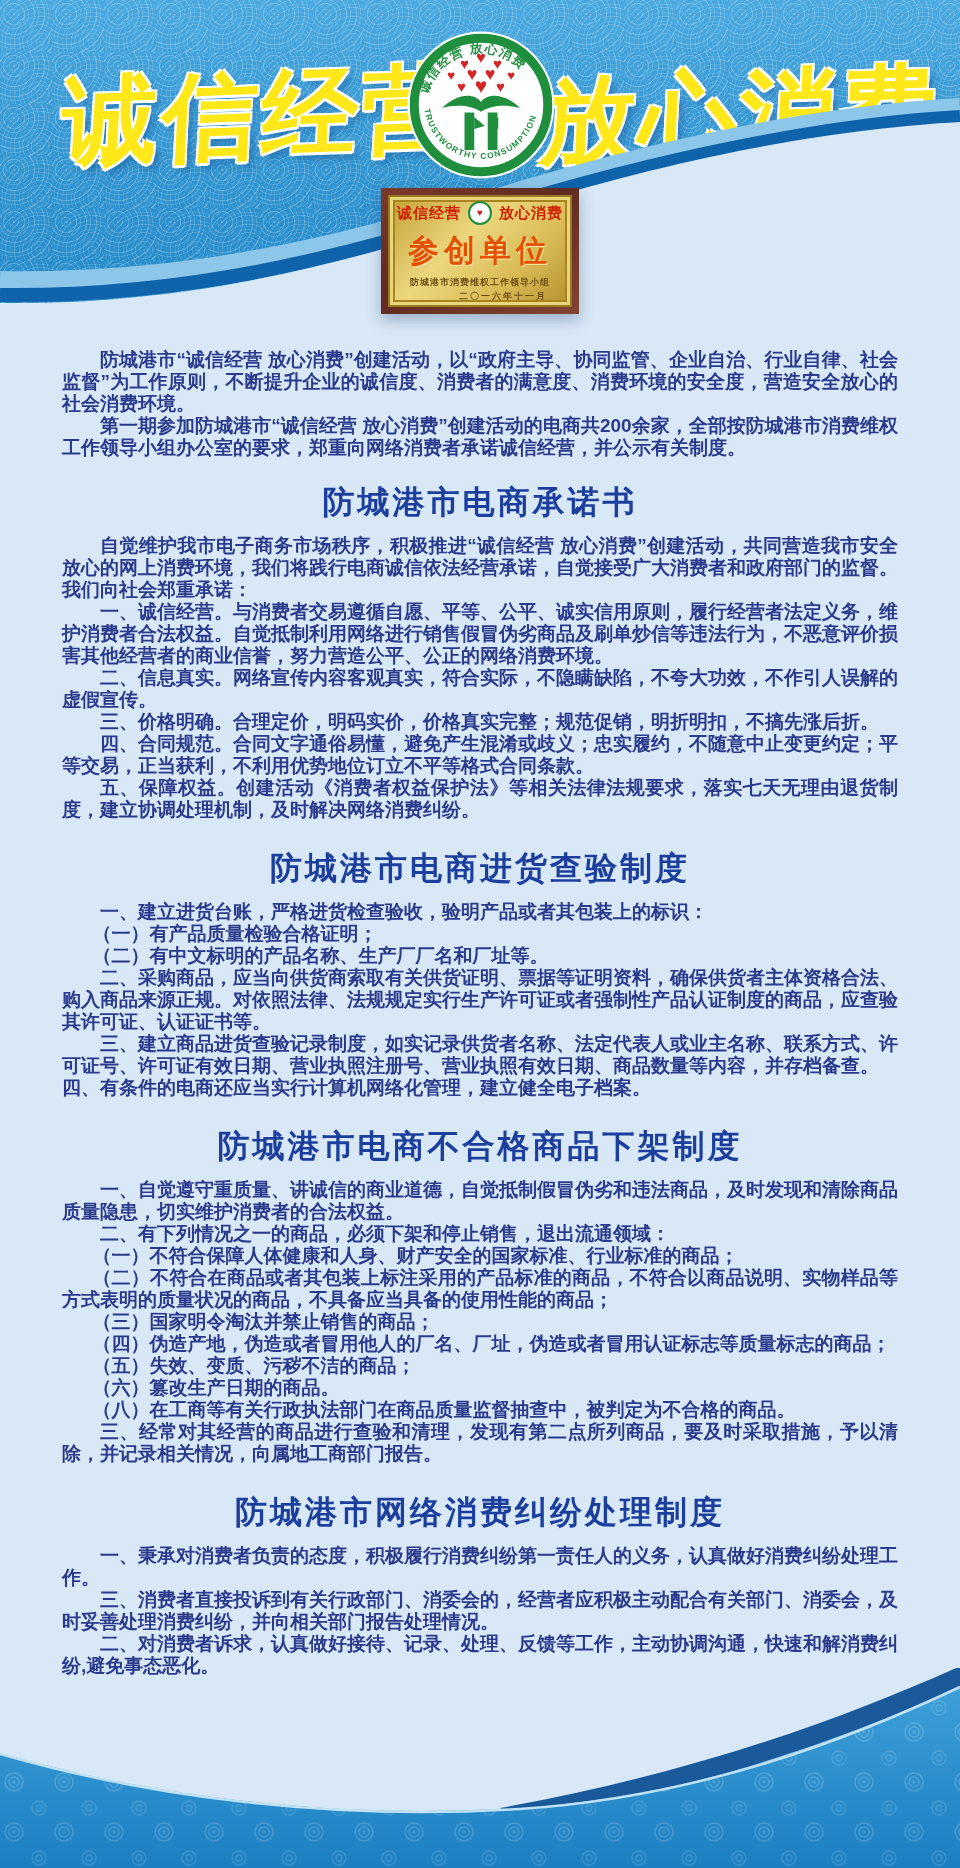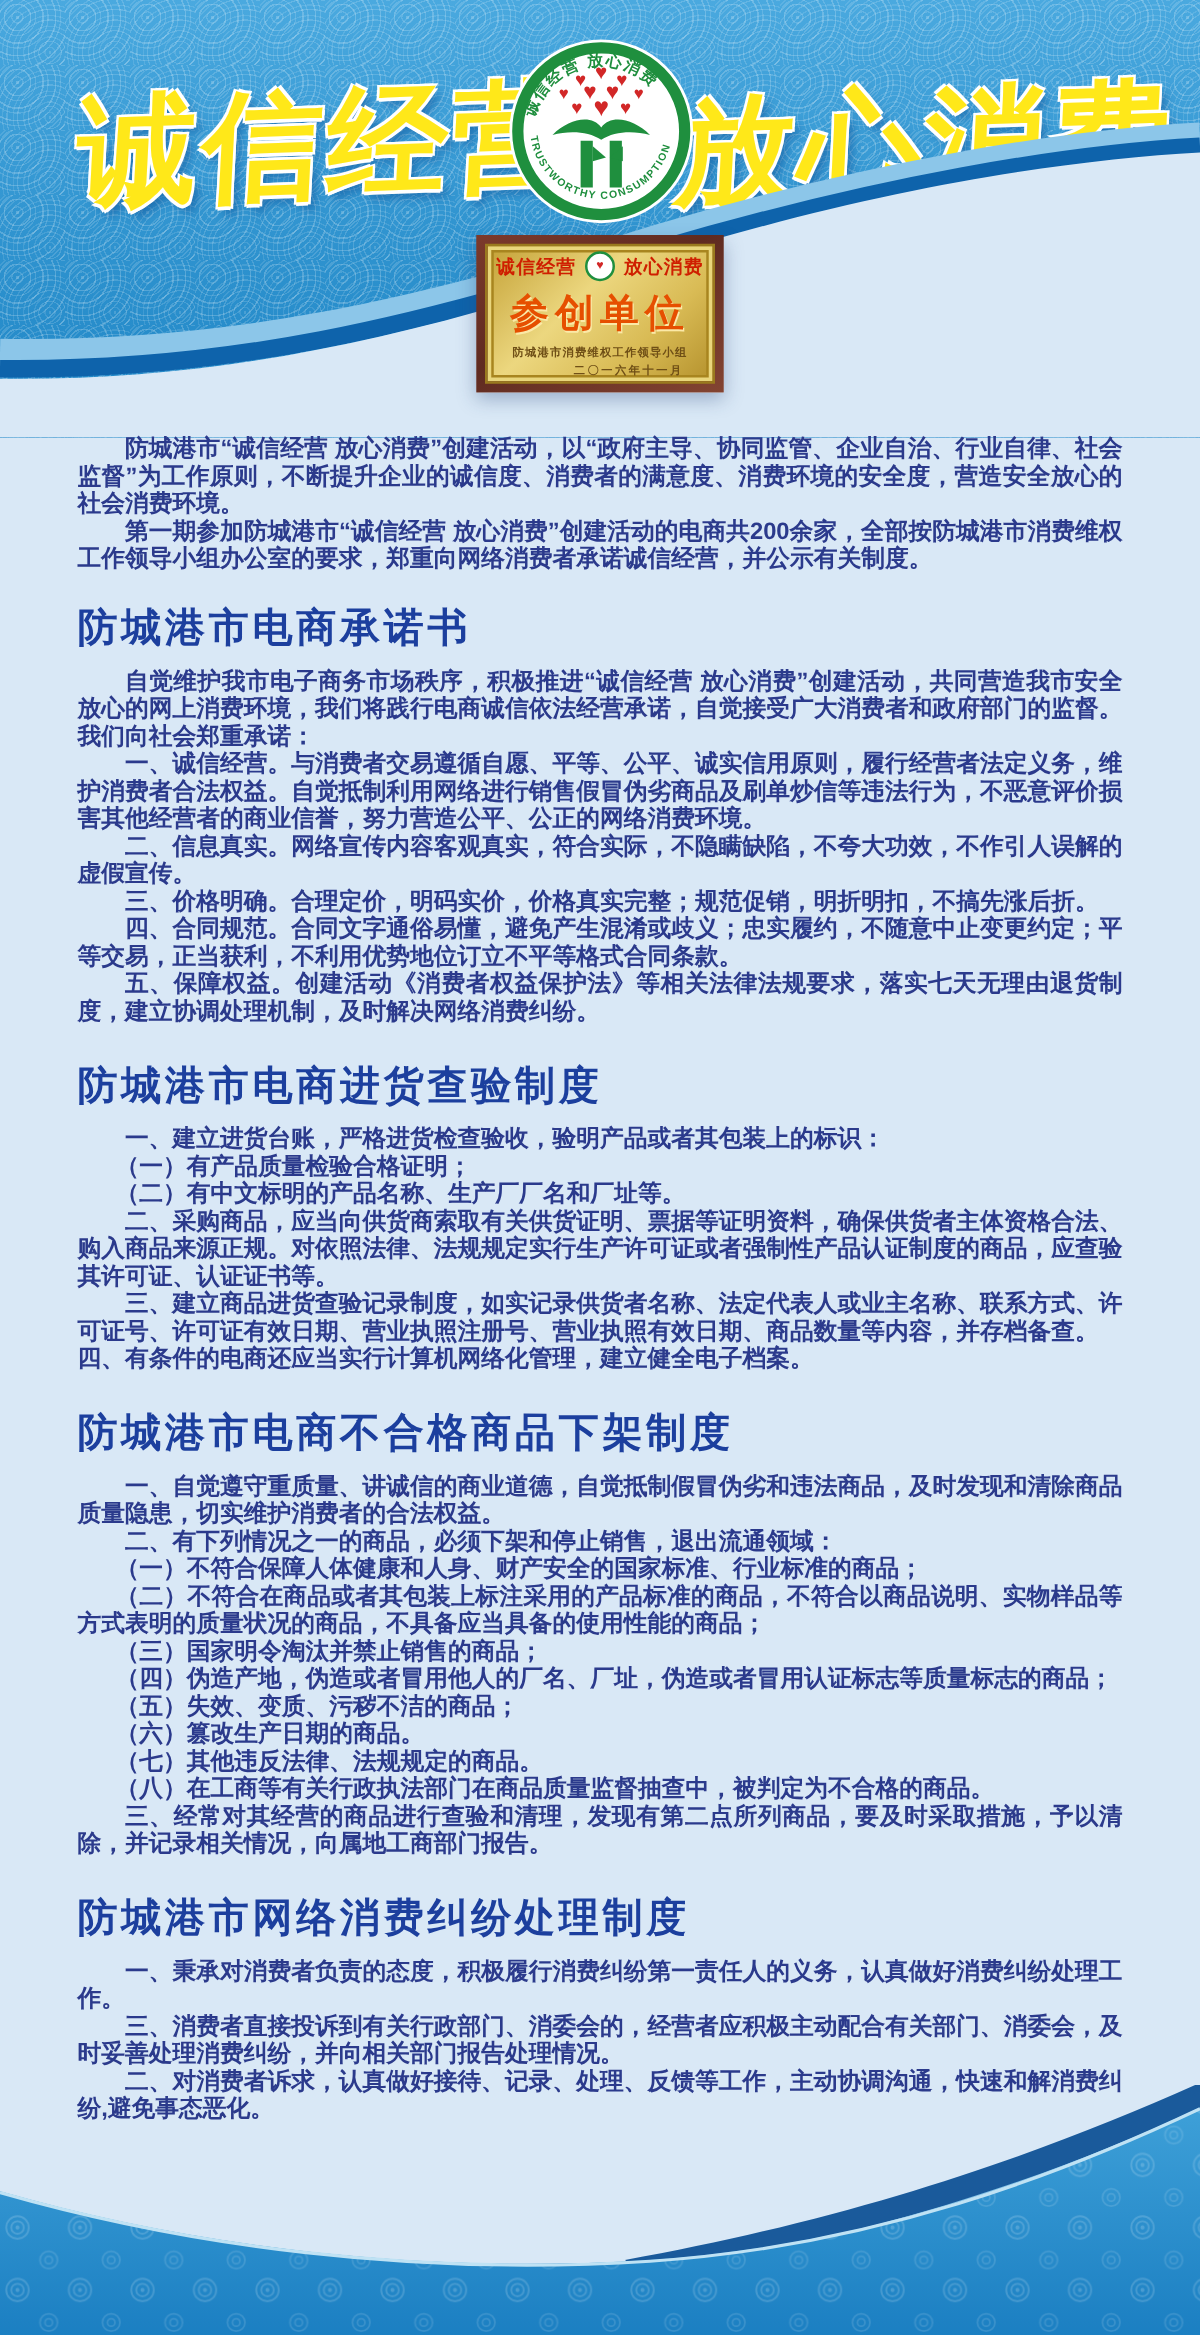--- a/index.html
+++ b/index.html
@@ -64,21 +64,21 @@
   
   .content{
     position:absolute; top:349px; left:62px; width:836px;
     color:#2b3a8c; font-weight:700; font-size:19px; line-height:22px;
     text-align:justify;
   }
   .para{margin:0; text-indent:2em;}
   .para.sub{text-indent:1.6em;}
   .para.flat{text-indent:0;}
   .sec-title{
-    margin:28px 0 14px; text-indent:0;
+    margin:28px 0 14px; text-align:center; text-indent:0;
     font-size:32px; line-height:38px; font-weight:900; color:#1c3f9e; letter-spacing:3px;
   }
   .section-first .sec-title{margin-top:24px;}
 
   
   .footer{position:absolute; left:0; bottom:0; width:960px; height:200px;}
 </style>
 </head>
 <body>
 
@@ -174,21 +174,20 @@
     <div class="section">
       <h2 class="sec-title">防城港市电商不合格商品下架制度</h2>
       <p class="para">一、自觉遵守重质量、讲诚信的商业道德，自觉抵制假冒伪劣和违法商品，及时发现和清除商品质量隐患，切实维护消费者的合法权益。</p>
       <p class="para">二、有下列情况之一的商品，必须下架和停止销售，退出流通领域：</p>
       <p class="para sub">（一）不符合保障人体健康和人身、财产安全的国家标准、行业标准的商品；</p>
       <p class="para sub">（二）不符合在商品或者其包装上标注采用的产品标准的商品，不符合以商品说明、实物样品等方式表明的质量状况的商品，不具备应当具备的使用性能的商品；</p>
       <p class="para sub">（三）国家明令淘汰并禁止销售的商品；</p>
       <p class="para sub">（四）伪造产地，伪造或者冒用他人的厂名、厂址，伪造或者冒用认证标志等质量标志的商品；</p>
       <p class="para sub">（五）失效、变质、污秽不洁的商品；</p>
       <p class="para sub">（六）篡改生产日期的商品。</p>
-      <p class="para sub">（七）其他违反法律、法规规定的商品。</p>
       <p class="para sub">（八）在工商等有关行政执法部门在商品质量监督抽查中，被判定为不合格的商品。</p>
       <p class="para">三、经常对其经营的商品进行查验和清理，发现有第二点所列商品，要及时采取措施，予以清除，并记录相关情况，向属地工商部门报告。</p>
     </div>
 
     <div class="section">
       <h2 class="sec-title">防城港市网络消费纠纷处理制度</h2>
       <p class="para">一、秉承对消费者负责的态度，积极履行消费纠纷第一责任人的义务，认真做好消费纠纷处理工作。</p>
       <p class="para">三、消费者直接投诉到有关行政部门、消委会的，经营者应积极主动配合有关部门、消委会，及时妥善处理消费纠纷，并向相关部门报告处理情况。</p>
       <p class="para">二、对消费者诉求，认真做好接待、记录、处理、反馈等工作，主动协调沟通，快速和解消费纠纷,避免事态恶化。</p>
     </div>

